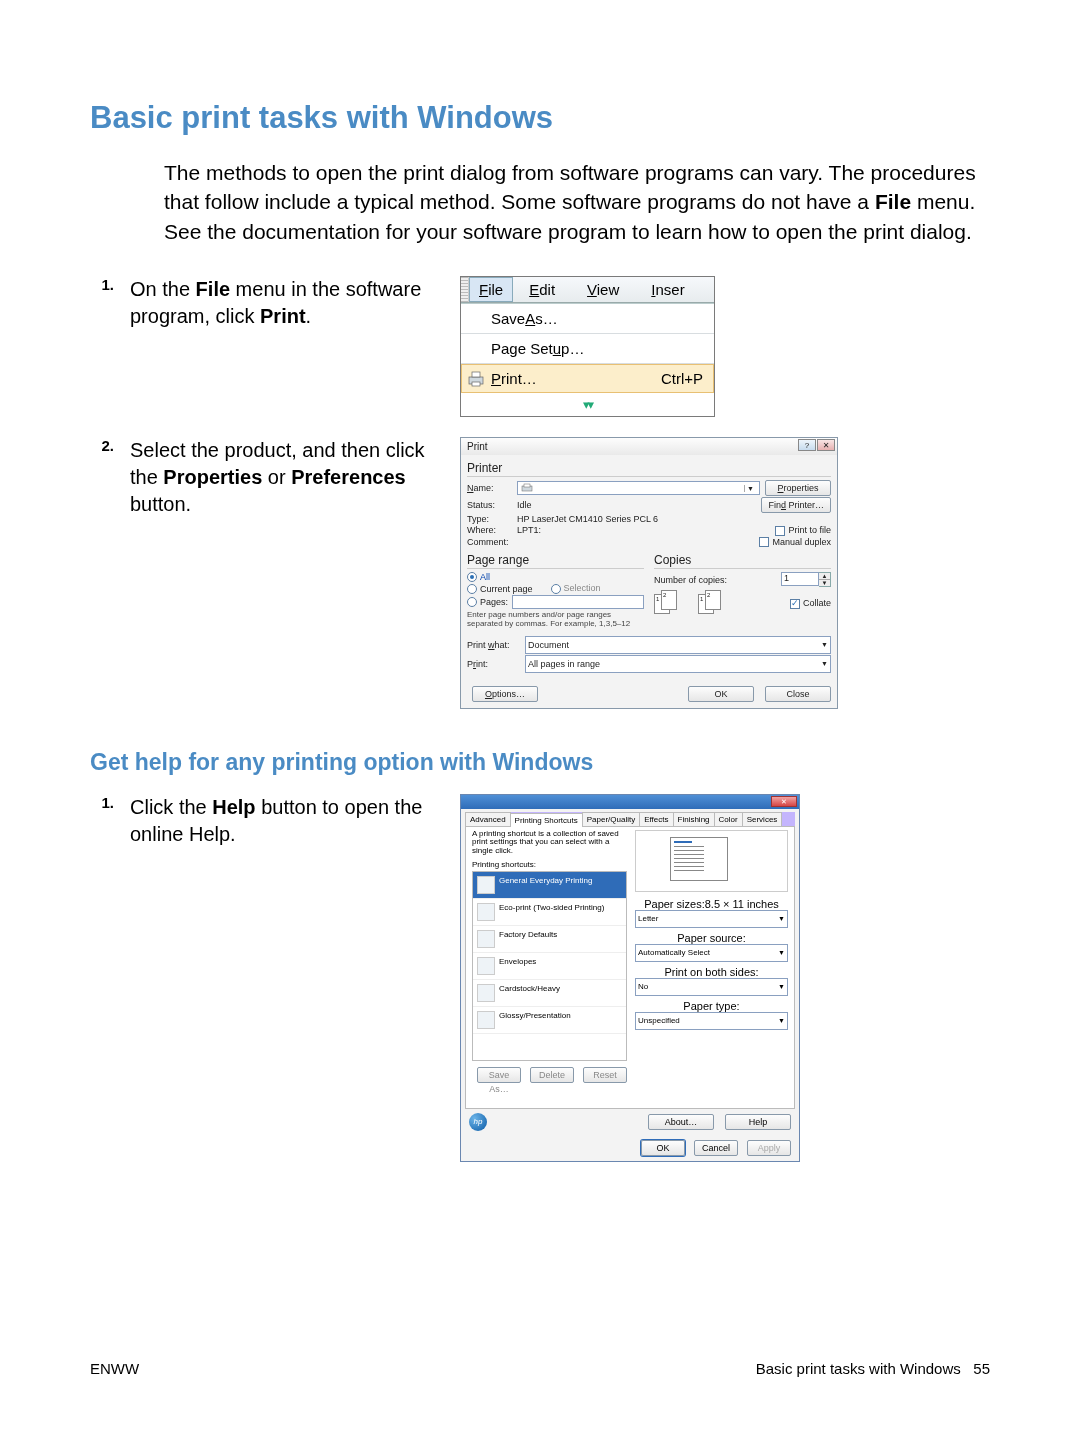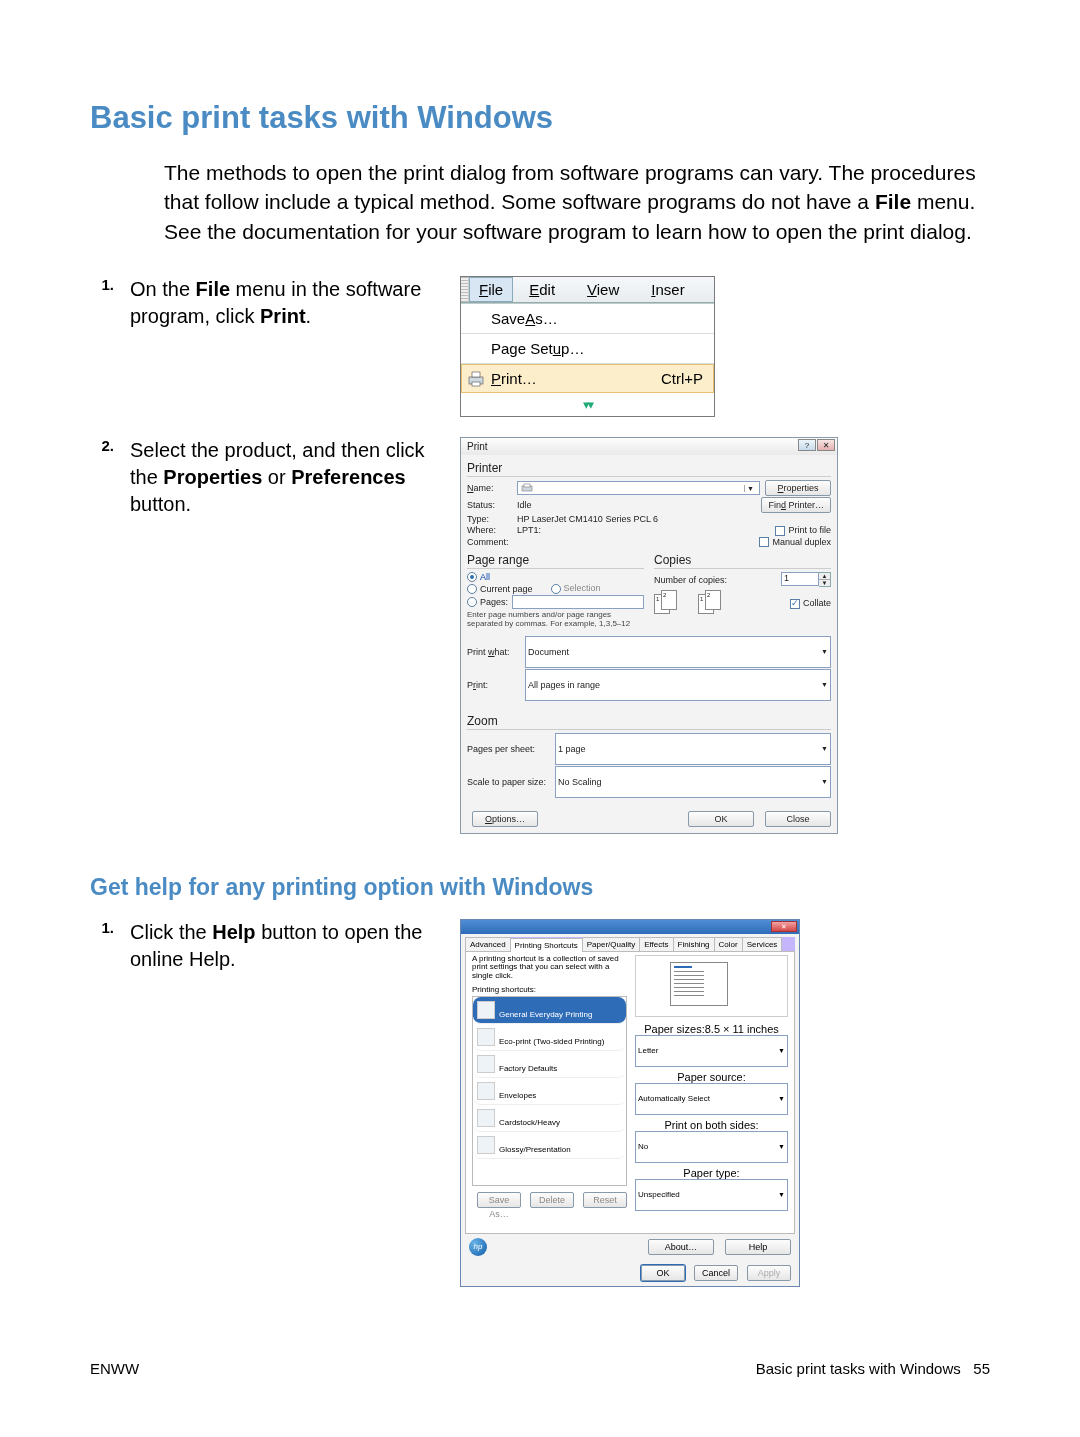--- a/index.html
+++ b/index.html
@@ -136,21 +136,21 @@
   .pd-col{flex:1;}
   .pd-small{font-size:8px;color:#444;line-height:1.1;}
   .pd-input{height:14px;border:1px solid #8aa0c0;background:#fff;padding:0 2px;}
   .pd-spin{display:flex;}
   .pd-spin .pd-input{width:38px;}
   .pd-spin .spinbtn{width:12px;border:1px solid #8aa;border-left:none;background:#eee;font-size:6px;display:flex;flex-direction:column;}
   .pd-spin .spinbtn div{flex:1;text-align:center;line-height:6px;border-bottom:1px solid #aaa;}
   .pd-spin .spinbtn div:last-child{border-bottom:none;}
   .pd-collate-ico{width:40px;height:26px;position:relative;margin-right:4px;}
   .pd-collate-ico .pg{position:absolute;width:16px;height:20px;border:1px solid #888;background:#fff;font-size:6px;padding:1px;}
-  .pd-sel{height:14px;border:1px solid #8aa0c0;background:#fff;display:flex;align-items:center;padding:15px 2px;flex:1;}
+  .pd-sel{height:14px;border:1px solid #8aa0c0;background:#fff;display:flex;align-items:center;padding:8px 2px;flex:1;}
   .pd-sel .dd{margin-left:auto;font-size:7px;}
   .pd-footer{display:flex;padding:6px;gap:6px;}
   .pd-footer .spacer{flex:1;}
 
   
   .props-dialog{
     width:340px;
     font-family:"Segoe UI",Tahoma,sans-serif;
     font-size:8px;
     border:1px solid #6a87b0;
@@ -159,21 +159,21 @@
   .props-title{background:linear-gradient(#4f8fd6,#2f6cb8);height:14px;position:relative;}
   .props-title .xbtn{position:absolute;right:2px;top:1px;width:26px;height:11px;background:linear-gradient(#f2a3a3,#d54545);border:1px solid #a03333;font-size:7px;text-align:center;line-height:9px;color:#fff;}
   .props-tabs{display:flex;background:#c4b5fd;border-bottom:1px solid #bbb;position:relative;top:3px;margin:0 4px;}
   .props-tabs .tab{padding:2px 4px;border:1px solid #bbb;border-bottom:none;background:#f3f3f3;margin-right:-1px;font-size:8px;}
   .props-tabs .tab.active{background:#fff;position:relative;top:1px;}
   .props-body{background:#fff;margin:0 4px;border:1px solid #bbb;border-top:none;padding:6px;display:flex;gap:8px;height:285px;}
   .props-left{flex:0 0 150px;}
   .props-right{flex:1;}
   .props-desc{font-size:8px;line-height:1.1;margin-bottom:4px;}
   .shortcut-list{border:1px solid #bbb;height:190px;overflow:auto;}
-  .sc-item{display:flex;align-items:flex-end;padding:4px 4px;border-bottom:1px solid #eee;gap:4px;border-radius:8px;}
+  .sc-item{display:flex;align-items:flex-start;padding:4px 4px;border-bottom:1px solid #eee;gap:4px;}
   .sc-item.sel{background:#2f6cb8;color:#fff;}
   .sc-ico{width:18px;height:18px;border:1px solid #ccc;background:#eef3f7;flex:0 0 18px;position:relative;}
   .sc-btns{display:flex;gap:4px;margin-top:6px;}
   .sc-btns .pd-btn{min-width:44px;flex:1;color:#888;}
   .props-preview{height:62px;border:1px solid #ccc;background:#fff;margin-bottom:6px;position:relative;}
   .props-preview .sheet{position:absolute;left:34px;top:6px;width:58px;height:44px;border:1px solid #888;background:#fff;}
   .props-preview .sheet::before{content:"";position:absolute;left:3px;top:3px;width:18px;height:2px;background:#2f6cb8;}
   .props-preview .sheet::after{content:"";position:absolute;left:3px;top:8px;width:30px;height:28px;background:repeating-linear-gradient(#888,#888 1px,transparent 1px,transparent 4px);}
   .prop-fld{margin-bottom:4px;}
   .prop-fld .lbl{font-size:11px;display:flex;justify-content:center;}
@@ -349,38 +349,20 @@
                   </div>
                 </div>
               <div class="pd-row">
                   <span class="lab" style="width:58px;">P<span class="ul">r</span>int:</span>
                   <div class="pd-sel">
                     <span>All pages in range</span>
                     <span class="dd">▼</span>
                   </div>
                 </div>
             </div>
-            <div class="pd-col">
-              <div class="pd-group-label">Zoom</div>
-                <hr class="pd-hr">
-              <div class="pd-row">
-                  <span style="width:88px;">Pages per s<span class="ul">h</span>eet:</span>
-                  <div class="pd-sel">
-                    <span>1 page</span>
-                    <span class="dd">▼</span>
-                  </div>
-                </div>
-              <div class="pd-row">
-                  <span style="width:88px;">Scale to paper si<span class="ul">z</span>e:</span>
-                  <div class="pd-sel">
-                    <span>No Scaling</span>
-                    <span class="dd">▼</span>
-                  </div>
-                </div>
-            </div>
           </div>
         </div>
         <div class="pd-footer">
           <div class="pd-btn"><span class="ul">O</span>ptions…</div>
           <div class="spacer"></div>
           <div class="pd-btn">OK</div>
           <div class="pd-btn">Close</div>
         </div>
       </div>
     </div>

